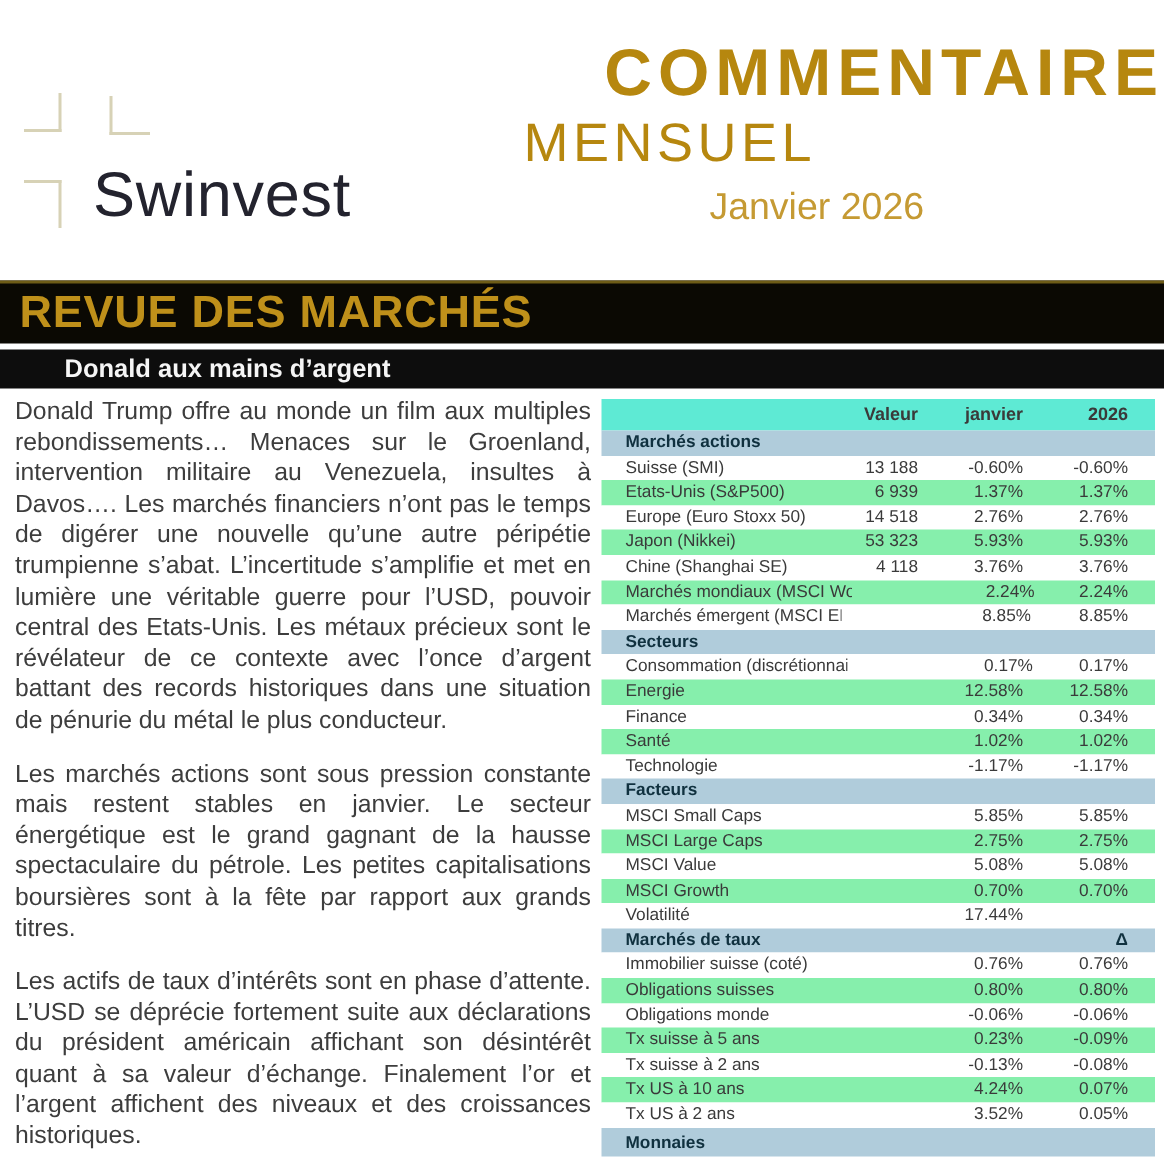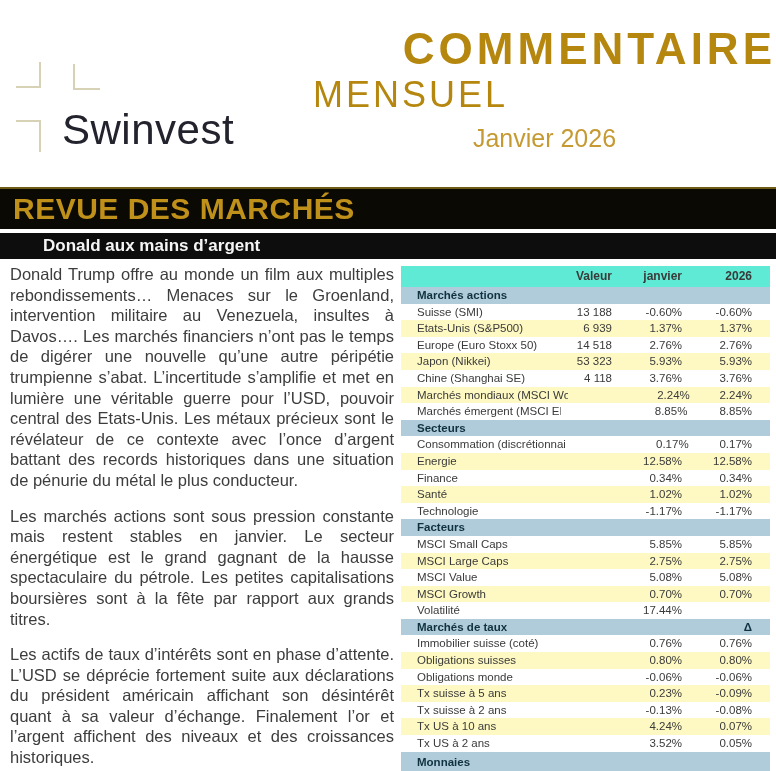--- a/index.html
+++ b/index.html
@@ -15,21 +15,21 @@
   .mark-tr { left:73px; top:64px; width:27px; height:26px;
              border-left:2px solid #d7d2b6; border-bottom:2px solid #d7d2b6; }
   .mark-bl { left:16px; top:120px; width:25px; height:32px;
              border-right:2px solid #d7d2b6; border-top:2px solid #d7d2b6; }
   .logo-text { position:absolute; left:62px; top:106px; font-size:42px;
                color:#23232e; letter-spacing:0.5px; }
   .title-block { position:absolute; left:313px; top:26px; width:463px; }
   .title-main { font-size:44px; font-weight:800; letter-spacing:4px;
                 color:#b6870f; line-height:1.05; white-space:nowrap;text-align:right; }
   .title-sub  { font-size:36px; font-weight:300; letter-spacing:3px;
-                color:#b6870f; line-height:1.0; margin-top:5px; }
+                color:#b6870f; line-height:1.0; margin-top:5px;margin-left:36px; }
   .title-date { font-size:25px; font-weight:400; color:#c59a33; margin-top:11px;text-align:center; }
   
   .band1 { position:absolute; left:0; top:187px; width:776px; height:42px;
            background:#0b0903; border-top:2px solid #6e5c17;
            display:flex; align-items:center; }
   .band1 span { padding-left:13px; font-size:30px; font-weight:800;
                 letter-spacing:0.5px; color:#bf901a; }
   .band2 { position:absolute; left:0; top:233px; width:776px; height:26px;
            background:#0d0d0d; display:flex; align-items:center; }
   .band2 span { padding-left:13px; font-size:17px; font-weight:700; color:#f5f5f5;margin-left:30px; }
@@ -40,21 +40,21 @@
   .article p { margin-bottom:15px; }
   
   .mtable { position:absolute; left:401px; top:266px; width:369px; }
   .trow { display:flex; height:16.6px; font-size:11.5px; line-height:16.6px;
           background:#ffffff; }
   .trow.head { height:21px; line-height:21px; background:#5eead4; color:#ffffff;
                font-weight:700; font-size:12px; }
   .trow.sec  { background:#b0ccdb; }
   .trow.sec .lbl { font-weight:700; color:#10313f; }
   .trow.sec .num { font-weight:700; color:#10313f; }
-  .trow.alt  { background:#fef9c3; }
+  .trow.alt  { background:#86efac; }
   .trow.last { height:21px; line-height:21px; }
   .c { display:block; white-space:nowrap; overflow:hidden; }
   .lbl { flex:1 1 auto; padding-left:16px; color:#3a3a3a; }
   .num { width:67px; text-align:right; color:#3a3a3a; }
   .num.j { width:70px; }
   .num.y { width:88px; padding-right:18px; }
 </style>
 </head>
 <body>
 

